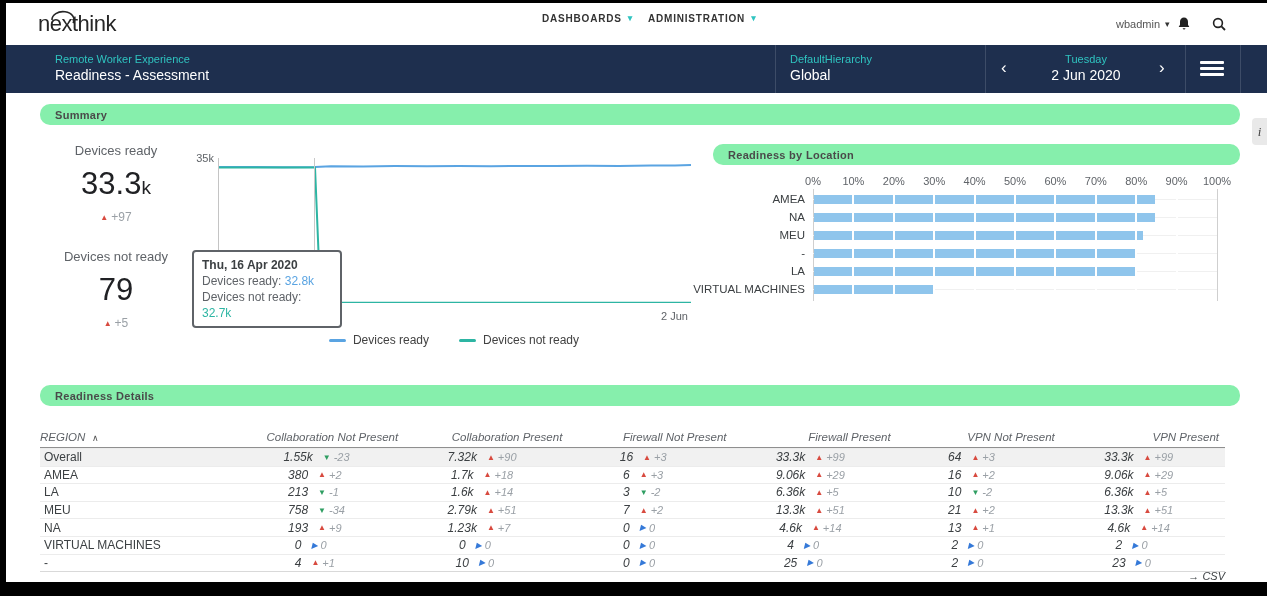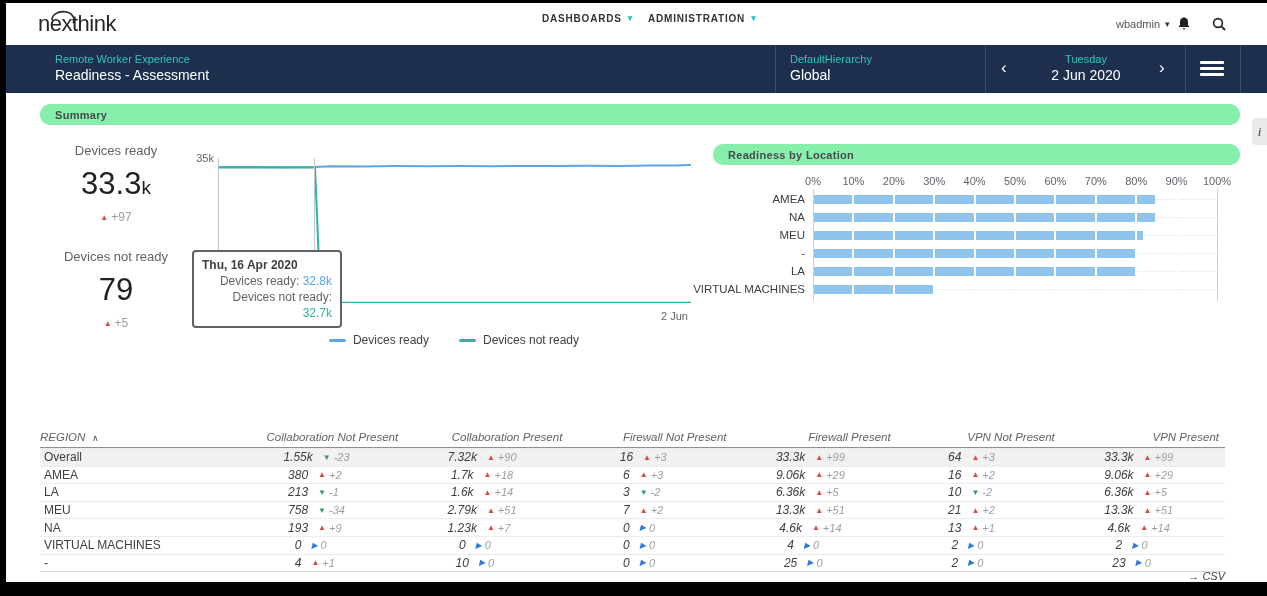--- a/index.html
+++ b/index.html
@@ -59,21 +59,21 @@
   .plot { position:absolute; left:212px; top:155px; width:472px; height:145px;
     border-left:1px solid #c4c4c4; border-bottom:1px solid #c4c4c4; }
   .ytick { position:absolute; width:40px; text-align:right; font-size:11px; color:#5f6368; }
   .y-top { left:168px; top:149px; } .y-bot { left:168px; top:292px; }
   .xtick { position:absolute; top:307px; font-size:11px; color:#5f6368; }
   .x-left { left:214px; } .x-right { left:655px; }
   .crosshair { position:absolute; left:308px; top:155px; width:1px; height:145px; background:#c9c9c9; }
   .tooltip { position:absolute; left:186px; top:247px; width:150px; background:#fff;
     border:2px solid #5f6368; border-radius:4px; padding:5px 8px; z-index:5; font-size:12px; line-height:16px; }
   .tooltip .tt-title { font-weight:bold; color:#3c4043; }
-  .tooltip .tt-lbl { color:#5f6368;text-align:right; }
+  .tooltip .tt-lbl { color:#5f6368; }
   .tt-ready { color:#5aa4e2; } .tt-notready { color:#2db5a3; }
   .legend { position:absolute; left:212px; top:330px; width:472px; display:flex; justify-content:center; gap:30px; }
   .leg-item { display:flex; align-items:center; gap:7px; font-size:12px; color:#424242; cursor:pointer; }
   .leg-swatch { width:17px; height:3px; border-radius:2px; }
 
   
   .loc-ticks { position:absolute; left:0; top:172px; }
   .loc-tick { position:absolute; width:44px; text-align:center; font-size:11px; color:#5f6368; }
   .loc-labels { position:absolute; left:0; top:0; }
   .loc-label { position:absolute; width:150px; text-align:right; font-size:11.5px; color:#3c4043; line-height:17px; }
@@ -164,20 +164,23 @@
         <div></div>
       </div>
     <div class="sep" style="left:1234px"></div>
   </div>
 
   <div class="secbar s-summary">
     <span>Summary</span>
   </div>
   <div class="secbar s-loc">
     <span>Readiness by Location</span>
+  </div>
+  <div class="secbar s-details">
+    <span>Readiness Details</span>
   </div>
   <div class="infotab">i</div>
 
   <div class="kpi k1">
     <div class="klabel">Devices ready</div>
     <div class="kval"><span>33.3</span><span class="kunit">k</span></div>
     <div class="kdelta"><span class="tri up">▲</span><span>+97</span></div>
   </div>
   <div class="kpi k2">
     <div class="klabel">Devices not ready</div>

